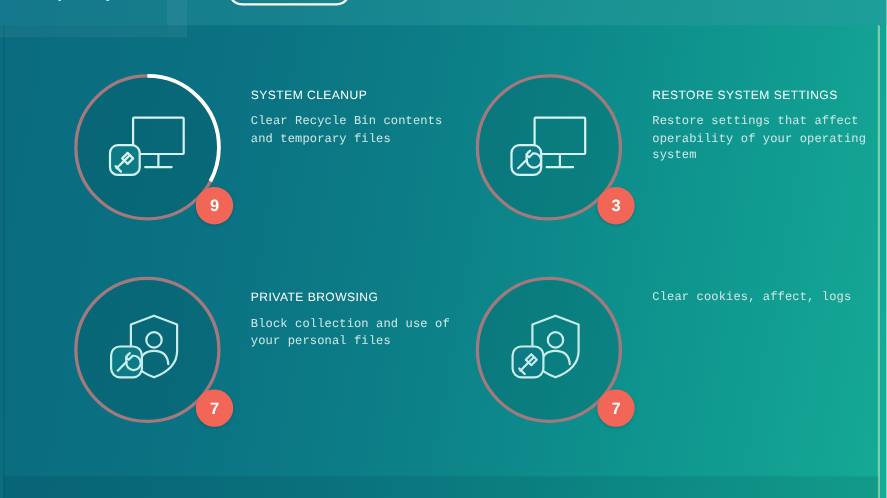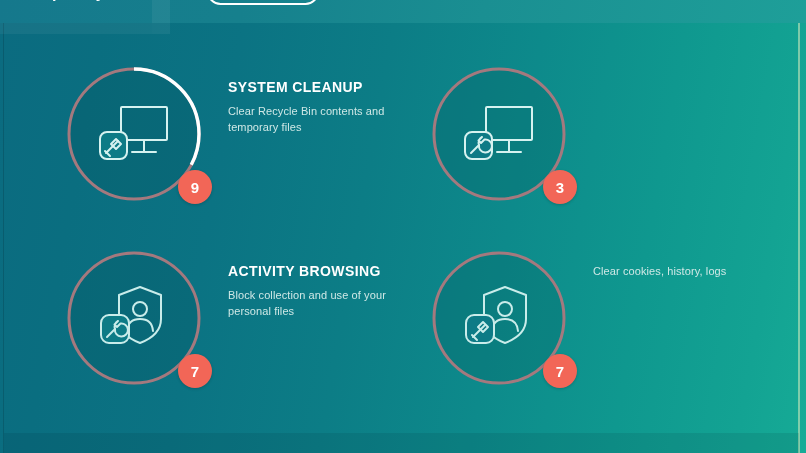--- a/index.html
+++ b/index.html
@@ -179,32 +179,33 @@
   }
 
   
   .card-text {
     position: absolute;
     left: 180px;
     top: 32px;
     width: 196px;
   }
   .card-title {
-    font-size: 14px;
-    font-weight: bold;
+    font-size: 11px;
+    font-weight: normal;
     color: #ffffff;
     letter-spacing: 0.4px;
     line-height: 14px;
     margin-bottom: 10px;
   }
   .card-desc {
     font-size: 11px;
     color: #cfe8e6;
     line-height: 15.5px;
     letter-spacing: 0.1px;
+    font-family: Liberation Mono, monospace;
   }
 </style>
 </head>
 <body>
 
 <div id="app">
 
   <div class="frame-left"></div>
   <div class="frame-right-outer"></div>
   <div class="frame-right"></div>
@@ -258,20 +259,22 @@
             <path d="M50 41 L50 52"></path>
             <path d="M38 53 L62 53"></path>
             <rect x="6" y="33" width="27" height="27" rx="7" fill="#0d7b86"></rect>
             <path d="M12 54 L20 46"></path>
             <path d="M20 46 a6.5 6.5 0 1 0 5.5 -5.5 l-3.5 3.5 -2.5 -2.5 3.5 -3.5 a6.5 6.5 0 0 0 -3 8"></path>
           </svg>
         </div>
         <div class="count-badge">3</div>
       </div>
       <div class="card-text">
+        <div class="card-title">RESTORE SYSTEM SETTINGS</div>
+        <div class="card-desc">Restore settings that affect operability of your operating system</div>
       </div>
     </div>
 
     <div class="card c2">
       <div class="ring-wrap">
         <div class="ring-disc"></div>
         <svg class="ring-svg" viewBox="0 0 144 144">
           <circle cx="72" cy="72" r="65" fill="none" stroke="#a4797e" stroke-width="3"></circle>
         </svg>
         <div class="icon-holder">
@@ -280,21 +283,21 @@
             <circle cx="45" cy="28" r="7"></circle>
             <path d="M32 50 Q33 38 45 38 Q57 38 58 50"></path>
             <rect x="6" y="34" width="28" height="28" rx="8" fill="#0d7b86"></rect>
             <path d="M12 56 L20 48"></path>
             <path d="M20 48 a6.5 6.5 0 1 0 5.5 -5.5 l-3.5 3.5 -2.5 -2.5 3.5 -3.5 a6.5 6.5 0 0 0 -3 8"></path>
           </svg>
         </div>
         <div class="count-badge">7</div>
       </div>
       <div class="card-text">
-        <div class="card-title">ACTIVITY BROWSING</div>
+        <div class="card-title">PRIVATE BROWSING</div>
         <div class="card-desc">Block collection and use of your personal files</div>
       </div>
     </div>
 
     <div class="card c3">
       <div class="ring-wrap">
         <div class="ring-disc"></div>
         <svg class="ring-svg" viewBox="0 0 144 144">
           <circle cx="72" cy="72" r="65" fill="none" stroke="#a4797e" stroke-width="3"></circle>
         </svg>
@@ -305,20 +308,20 @@
             <path d="M32 50 Q33 38 45 38 Q57 38 58 50"></path>
             <rect x="6" y="34" width="28" height="28" rx="8" fill="#0d7b86"></rect>
             <path d="M13 56 L20 49 L25 44"></path>
             <path d="M23 41 L28 46 L23 51 L18 46 Z"></path>
             <path d="M12 54 L17 59"></path>
           </svg>
         </div>
         <div class="count-badge">7</div>
       </div>
       <div class="card-text">
-        <div class="card-desc">Clear cookies, history, logs</div>
+        <div class="card-desc">Clear cookies, affect, logs</div>
       </div>
     </div>
 
   </div>
 
   <div class="bottom-band"></div>
 </div>
 
 </body></html>

